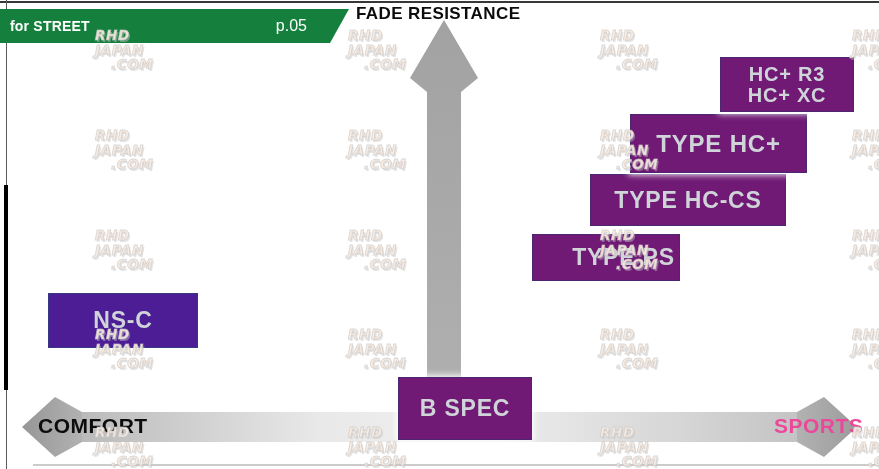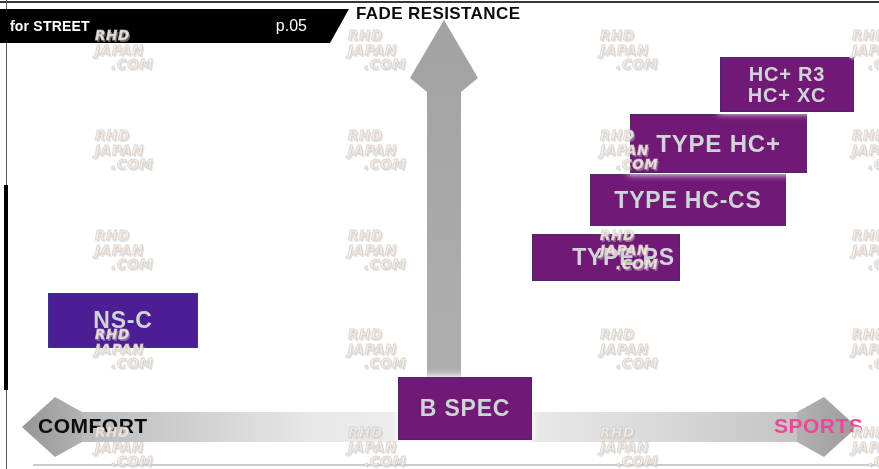--- a/index.html
+++ b/index.html
@@ -13,21 +13,21 @@
   .left-bar{position:absolute;left:4px;top:185px;width:4px;height:205px;background:#000;z-index:2;}
   .bottom-line{position:absolute;left:33px;top:464px;width:846px;height:2px;background:#cbcbcb;z-index:2;}
   
   .arrows{position:absolute;left:0;top:0;z-index:1;}
   
   .banner{
     position:absolute;left:0;display:flex;align-items:center;justify-content:space-between;
     color:#fff;z-index:5;box-sizing:border-box;
     clip-path:polygon(0 0,100% 0,calc(100% - 19px) 100%,0 100%);
   }
-  .banner-street{top:9px;width:349px;height:34px;background:#000000;padding:0 42px 0 10px;}
+  .banner-street{top:9px;width:349px;height:34px;background:#15803d;padding:0 42px 0 10px;}
   .banner-sports{top:52px;width:347px;height:35px;background:#1563ae;padding:0 34px 0 10px;}
   .banner-label{font-size:14px;font-weight:bold;letter-spacing:0.2px;}
   .banner-page{font-size:16px;font-weight:normal;}
   
   .fade-title{position:absolute;left:356px;top:4px;font-size:17px;font-weight:bold;color:#0c0c0c;letter-spacing:0.4px;z-index:4;}
   .comfort-label{position:absolute;left:38px;top:414px;font-size:21px;font-weight:bold;color:#0c0c0c;letter-spacing:0.5px;z-index:6;}
   .sports-label{position:absolute;left:774px;top:414px;font-size:21px;font-weight:bold;color:#ec4899;letter-spacing:0.5px;z-index:6;}
   
   .pbox{
     position:absolute;z-index:10;display:flex;flex-direction:column;align-items:center;justify-content:center;

